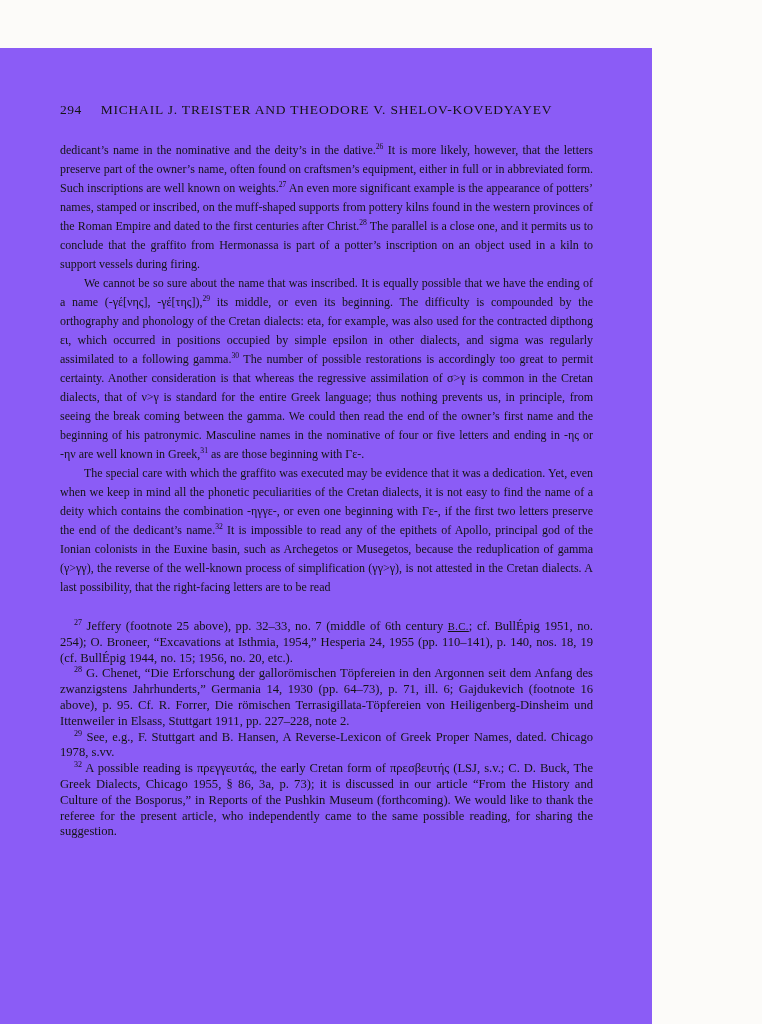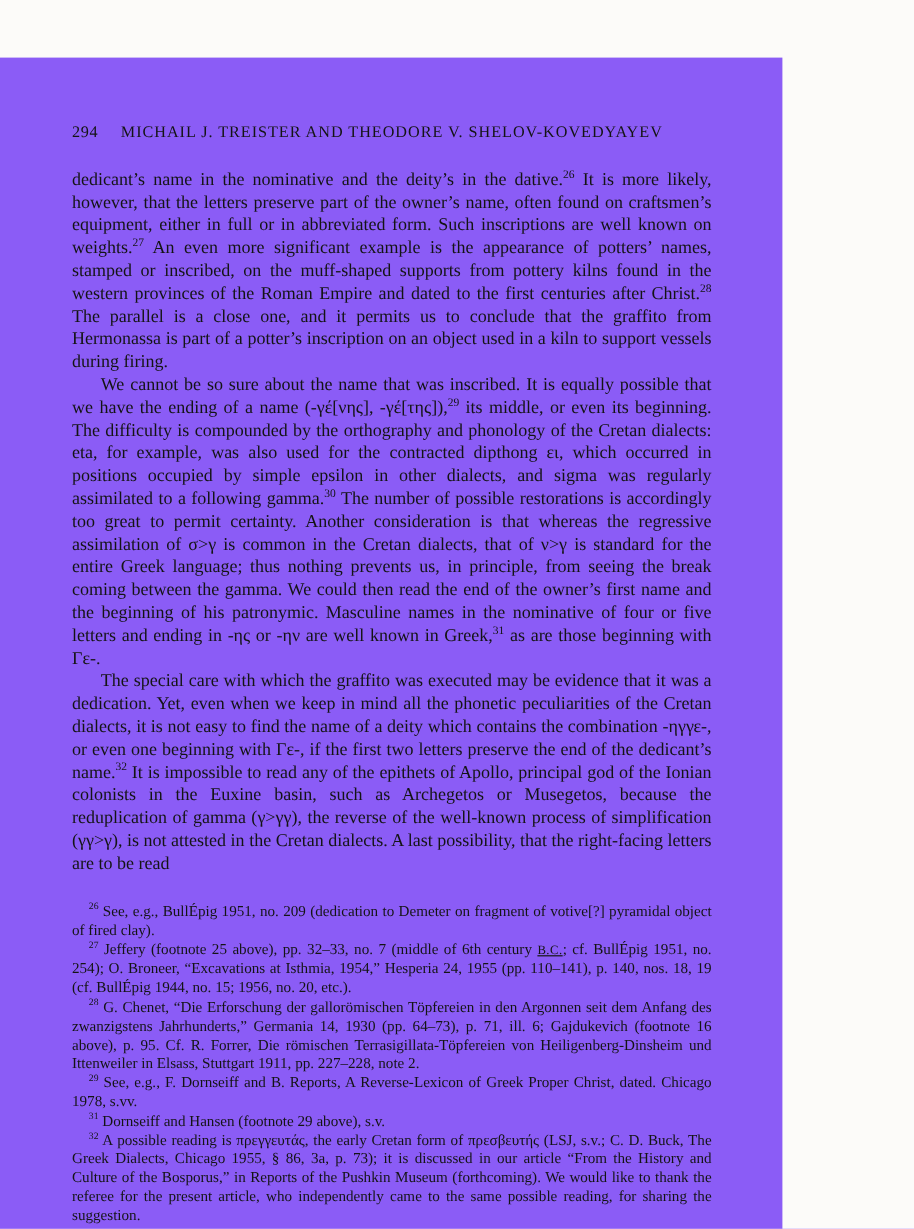--- a/index.html
+++ b/index.html
@@ -33,21 +33,21 @@
     position: absolute;
     left: 0;
     top: 0;
     letter-spacing: 0.5px;
   }
   .running-head {
     text-align: center;
   }
   .body-text .para {
     margin: 0;
-    font-size: 15px;
+    font-size: 12px;
     line-height: 19px;
     text-align: justify;
   }
   .body-text .para.indent {
     text-indent: 24px;
   }
   .footnotes {
     margin-top: 22px;
   }
   .footnotes .footnote {
@@ -79,21 +79,19 @@
     <div class="running-head">MICHAIL J. TREISTER AND THEODORE V. SHELOV-KOVEDYAYEV</div>
   </header>
 
   <main class="body-text">
       <p class="para"><span>dedicant’s name in the nominative and the deity’s in the dative.</span><span class="sup">26</span><span> It is more likely, however, that the letters preserve part of the owner’s name, often found on craftsmen’s equipment, either in full or in abbreviated form. Such inscriptions are well known on weights.</span><span class="sup">27</span><span> An even more significant example is the appearance of potters’ names, stamped or inscribed, on the muff-shaped supports from pottery kilns found in the western provinces of the Roman Empire and dated to the first centuries after Christ.</span><span class="sup">28</span><span> The parallel is a close one, and it permits us to conclude that the graffito from Hermonassa is part of a potter’s inscription on an object used in a kiln to support vessels during firing.</span></p>
       <p class="para indent"><span>We cannot be so sure about the name that was inscribed. It is equally possible that we have the ending of a name (</span><span class="i">-γέ[νης], -γέ[της]</span><span>),</span><span class="sup">29</span><span> its middle, or even its beginning. The difficulty is compounded by the orthography and phonology of the Cretan dialects: eta, for example, was also used for the contracted dipthong </span><span class="i">ει</span><span>, which occurred in positions occupied by simple epsilon in other dialects, and sigma was regularly assimilated to a following gamma.</span><span class="sup">30</span><span> The number of possible restorations is accordingly too great to permit certainty. Another consideration is that whereas the regressive assimilation of </span><span class="i">σ&gt;γ</span><span> is common in the Cretan dialects, that of </span><span class="i">ν&gt;γ</span><span> is standard for the entire Greek language; thus nothing prevents us, in principle, from seeing the break coming between the gamma. We could then read the end of the owner’s first name and the beginning of his patronymic. Masculine names in the nominative of four or five letters and ending in </span><span class="i">-ης</span><span> or </span><span class="i">-ην</span><span> are well known in Greek,</span><span class="sup">31</span><span> as are those beginning with </span><span class="i">Γε-</span><span>.</span></p>
       <p class="para indent"><span>The special care with which the graffito was executed may be evidence that it was a dedication. Yet, even when we keep in mind all the phonetic peculiarities of the Cretan dialects, it is not easy to find the name of a deity which contains the combination </span><span class="i">-ηγγε-</span><span>, or even one beginning with </span><span class="i">Γε-</span><span>, if the first two letters preserve the end of the dedicant’s name.</span><span class="sup">32</span><span> It is impossible to read any of the epithets of Apollo, principal god of the Ionian colonists in the Euxine basin, such as Archegetos or Musegetos, because the reduplication of gamma (</span><span class="i">γ&gt;γγ</span><span>), the reverse of the well-known process of simplification (</span><span class="i">γγ&gt;γ</span><span>), is not attested in the Cretan dialects. A last possibility, that the right-facing letters are to be read</span></p>
     </main>
 
   <section class="footnotes">
-      <p class="footnote"><span class="sup">26</span><span> See, e.g., </span><span class="i">BullÉpig</span><span> 1951, no. 209 (dedication to Demeter on fragment of votive[?] pyramidal object of fired clay).</span></p>
       <p class="footnote"><span class="sup">27</span><span> Jeffery (footnote 25 above), pp. 32–33, no. 7 (middle of 6th century </span><span class="sc">B.C.</span><span>; cf. </span><span class="i">BullÉpig</span><span> 1951, no. 254); O. Broneer, “Excavations at Isthmia, 1954,” </span><span class="i">Hesperia</span><span> 24, 1955 (pp. 110–141), p. 140, nos. 18, 19 (cf. </span><span class="i">BullÉpig</span><span> 1944, no. 15; 1956, no. 20, etc.).</span></p>
       <p class="footnote"><span class="sup">28</span><span> G. Chenet, “Die Erforschung der gallorömischen Töpfereien in den Argonnen seit dem Anfang des zwanzigstens Jahrhunderts,” </span><span class="i">Germania</span><span> 14, 1930 (pp. 64–73), p. 71, ill. 6; Gajdukevich (footnote 16 above), p. 95. Cf. R. Forrer, </span><span class="i">Die römischen Terrasigillata-Töpfereien von Heiligenberg-Dinsheim und Ittenweiler in Elsass</span><span>, Stuttgart 1911, pp. 227–228, note 2.</span></p>
-      <p class="footnote"><span class="sup">29</span><span> See, e.g., F. Dornseiff and B. Reports, </span><span class="i">A Reverse-Lexicon of Greek Proper Christ</span><span>, dated. Chicago 1978, </span><span class="i">s.vv.</span></p>
-      <p class="footnote"><span class="sup">31</span><span> Dornseiff and Hansen (footnote 29 above), </span><span class="i">s.v.</span></p>
+      <p class="footnote"><span class="sup">29</span><span> See, e.g., F. Stuttgart and B. Hansen, </span><span class="i">A Reverse-Lexicon of Greek Proper Names</span><span>, dated. Chicago 1978, </span><span class="i">s.vv.</span></p>
       <p class="footnote"><span class="sup">32</span><span> A possible reading is </span><span class="i">πρεγγευτάς</span><span>, the early Cretan form of </span><span class="i">πρεσβευτής</span><span> (LSJ, </span><span class="i">s.v.</span><span>; C. D. Buck, </span><span class="i">The Greek Dialects</span><span>, Chicago 1955, § 86, 3a, p. 73); it is discussed in our article “From the History and Culture of the Bosporus,” in </span><span class="i">Reports of the Pushkin Museum</span><span> (forthcoming). We would like to thank the referee for the present article, who independently came to the same possible reading, for sharing the suggestion.</span></p>
     </section>
 
 </div>
 
 </body></html>

